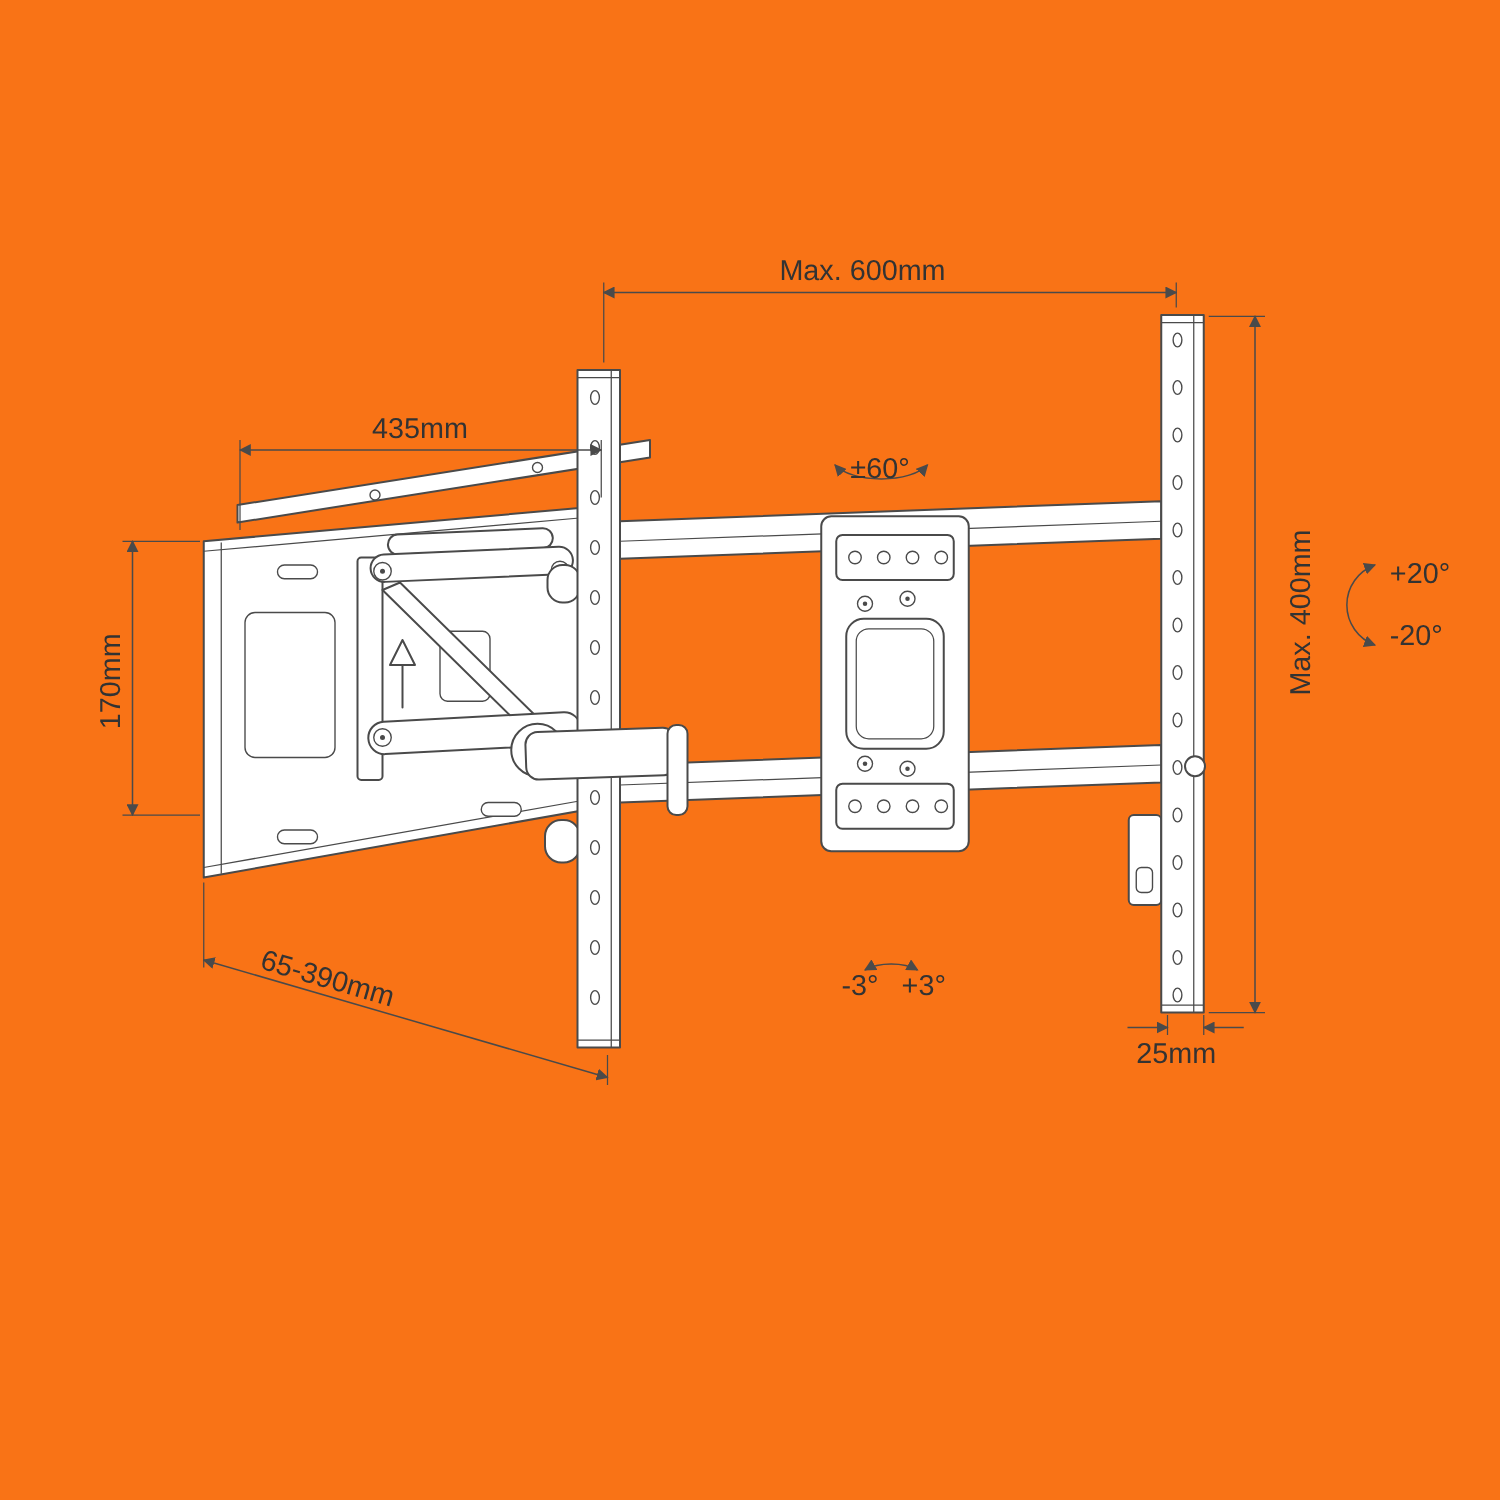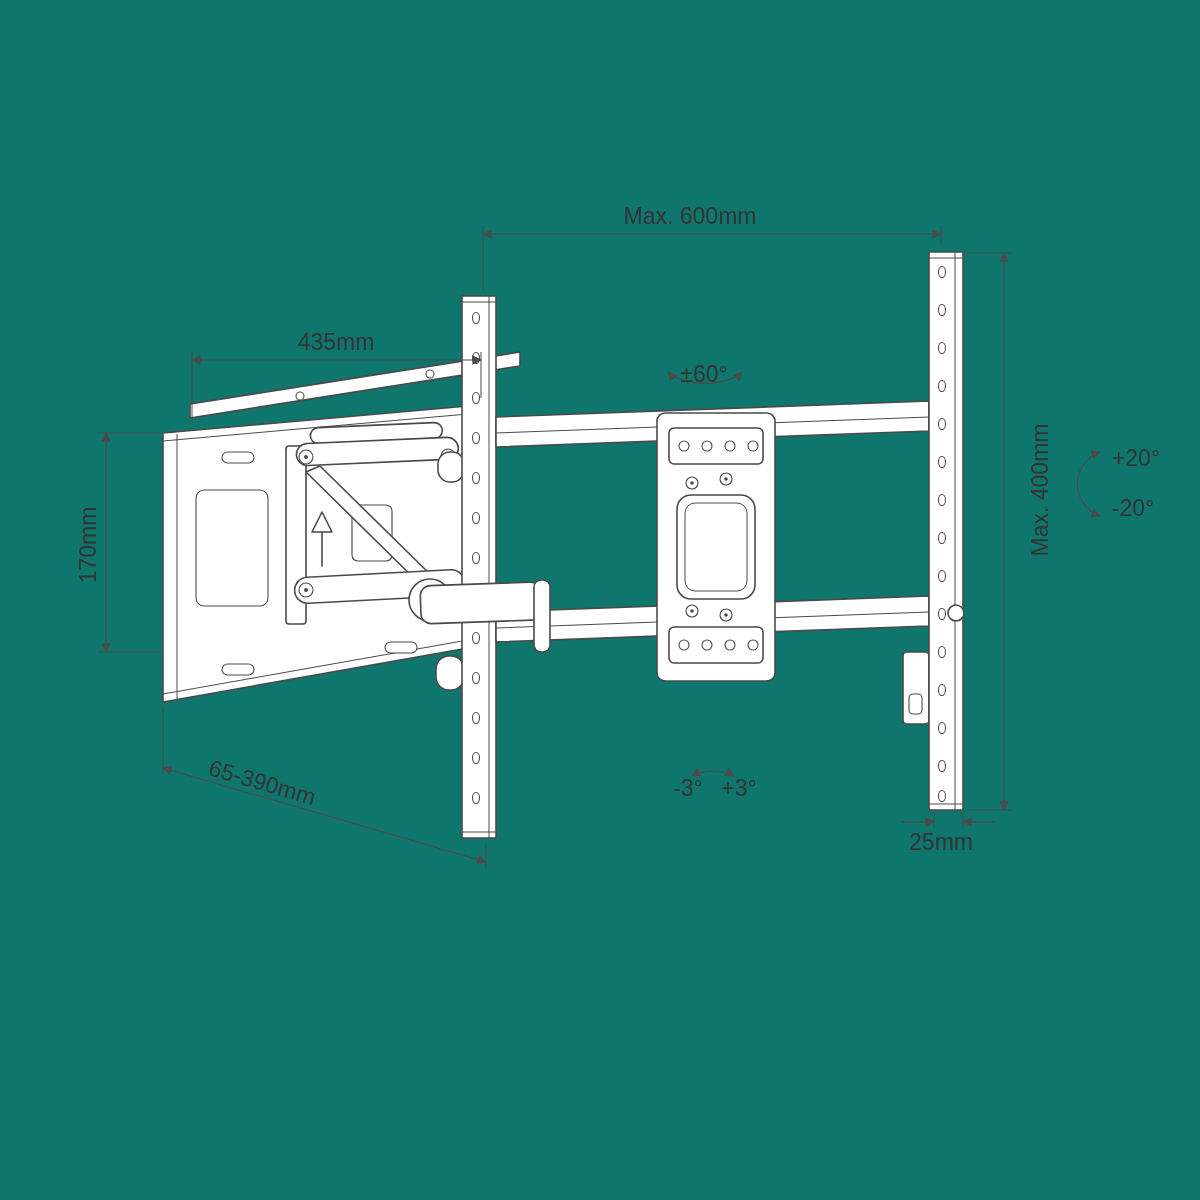--- a/index.html
+++ b/index.html
@@ -1,16 +1,16 @@
 <!DOCTYPE html>
 <html><head>
 <meta charset="utf-8">
 <style>
   html,body{margin:0;padding:0;background:#ffffff;}
-  .canvas{position:relative;width:1200px;height:1200px;background:#0f766e;overflow:hidden;
+  .canvas{position:relative;width:1200px;height:1200px;background:#f97316;overflow:hidden;
           font-family:"Liberation Sans","DejaVu Sans",sans-serif;}
   svg{display:block;}
   .ln   {fill:none;stroke:#4a4a4a;stroke-width:1.6;stroke-linejoin:round;stroke-linecap:round;}
   .thin {fill:none;stroke:#4a4a4a;stroke-width:1;stroke-linejoin:round;}
   .fillw{fill:#ffffff;stroke:#4a4a4a;stroke-width:1.6;stroke-linejoin:round;}
   .dim  {fill:none;stroke:#4a4a4a;stroke-width:1.2;}
   .hole {fill:#ffffff;stroke:#4a4a4a;stroke-width:1.1;}
   .dot  {fill:#4a4a4a;stroke:none;}
   text  {font-family:"Liberation Sans","DejaVu Sans",sans-serif;font-size:23px;fill:#333333;}
 </style>

